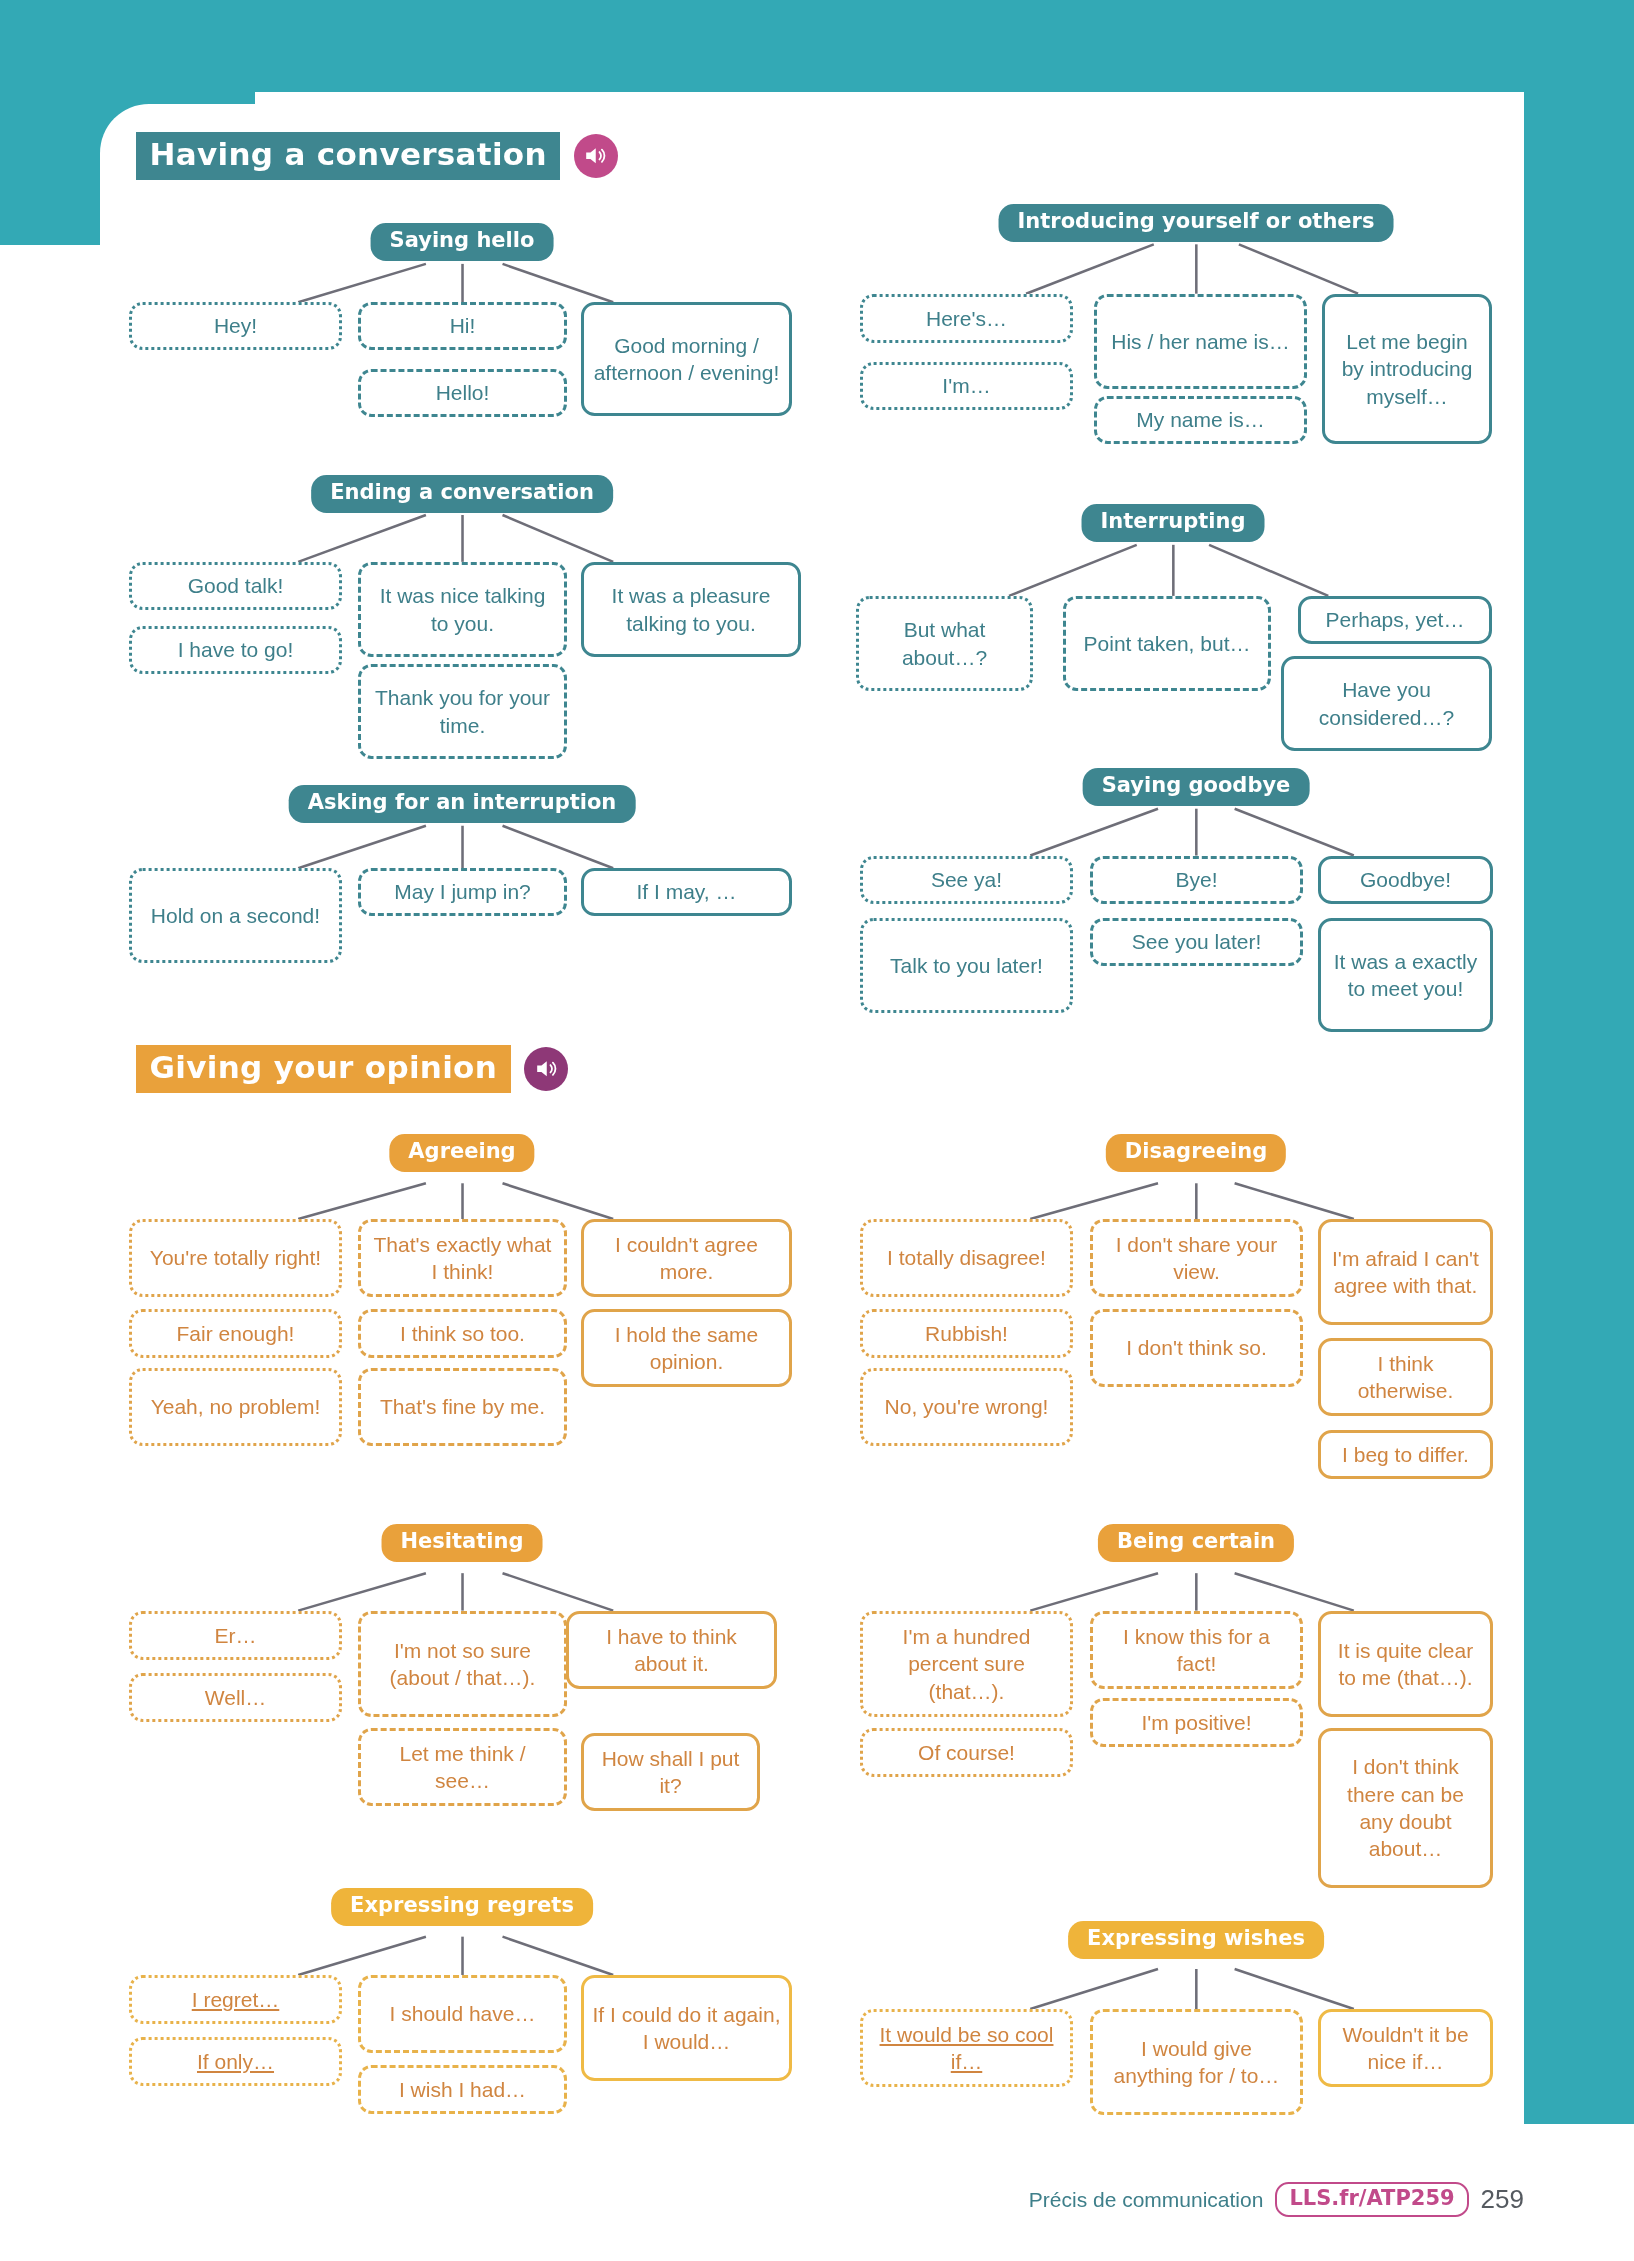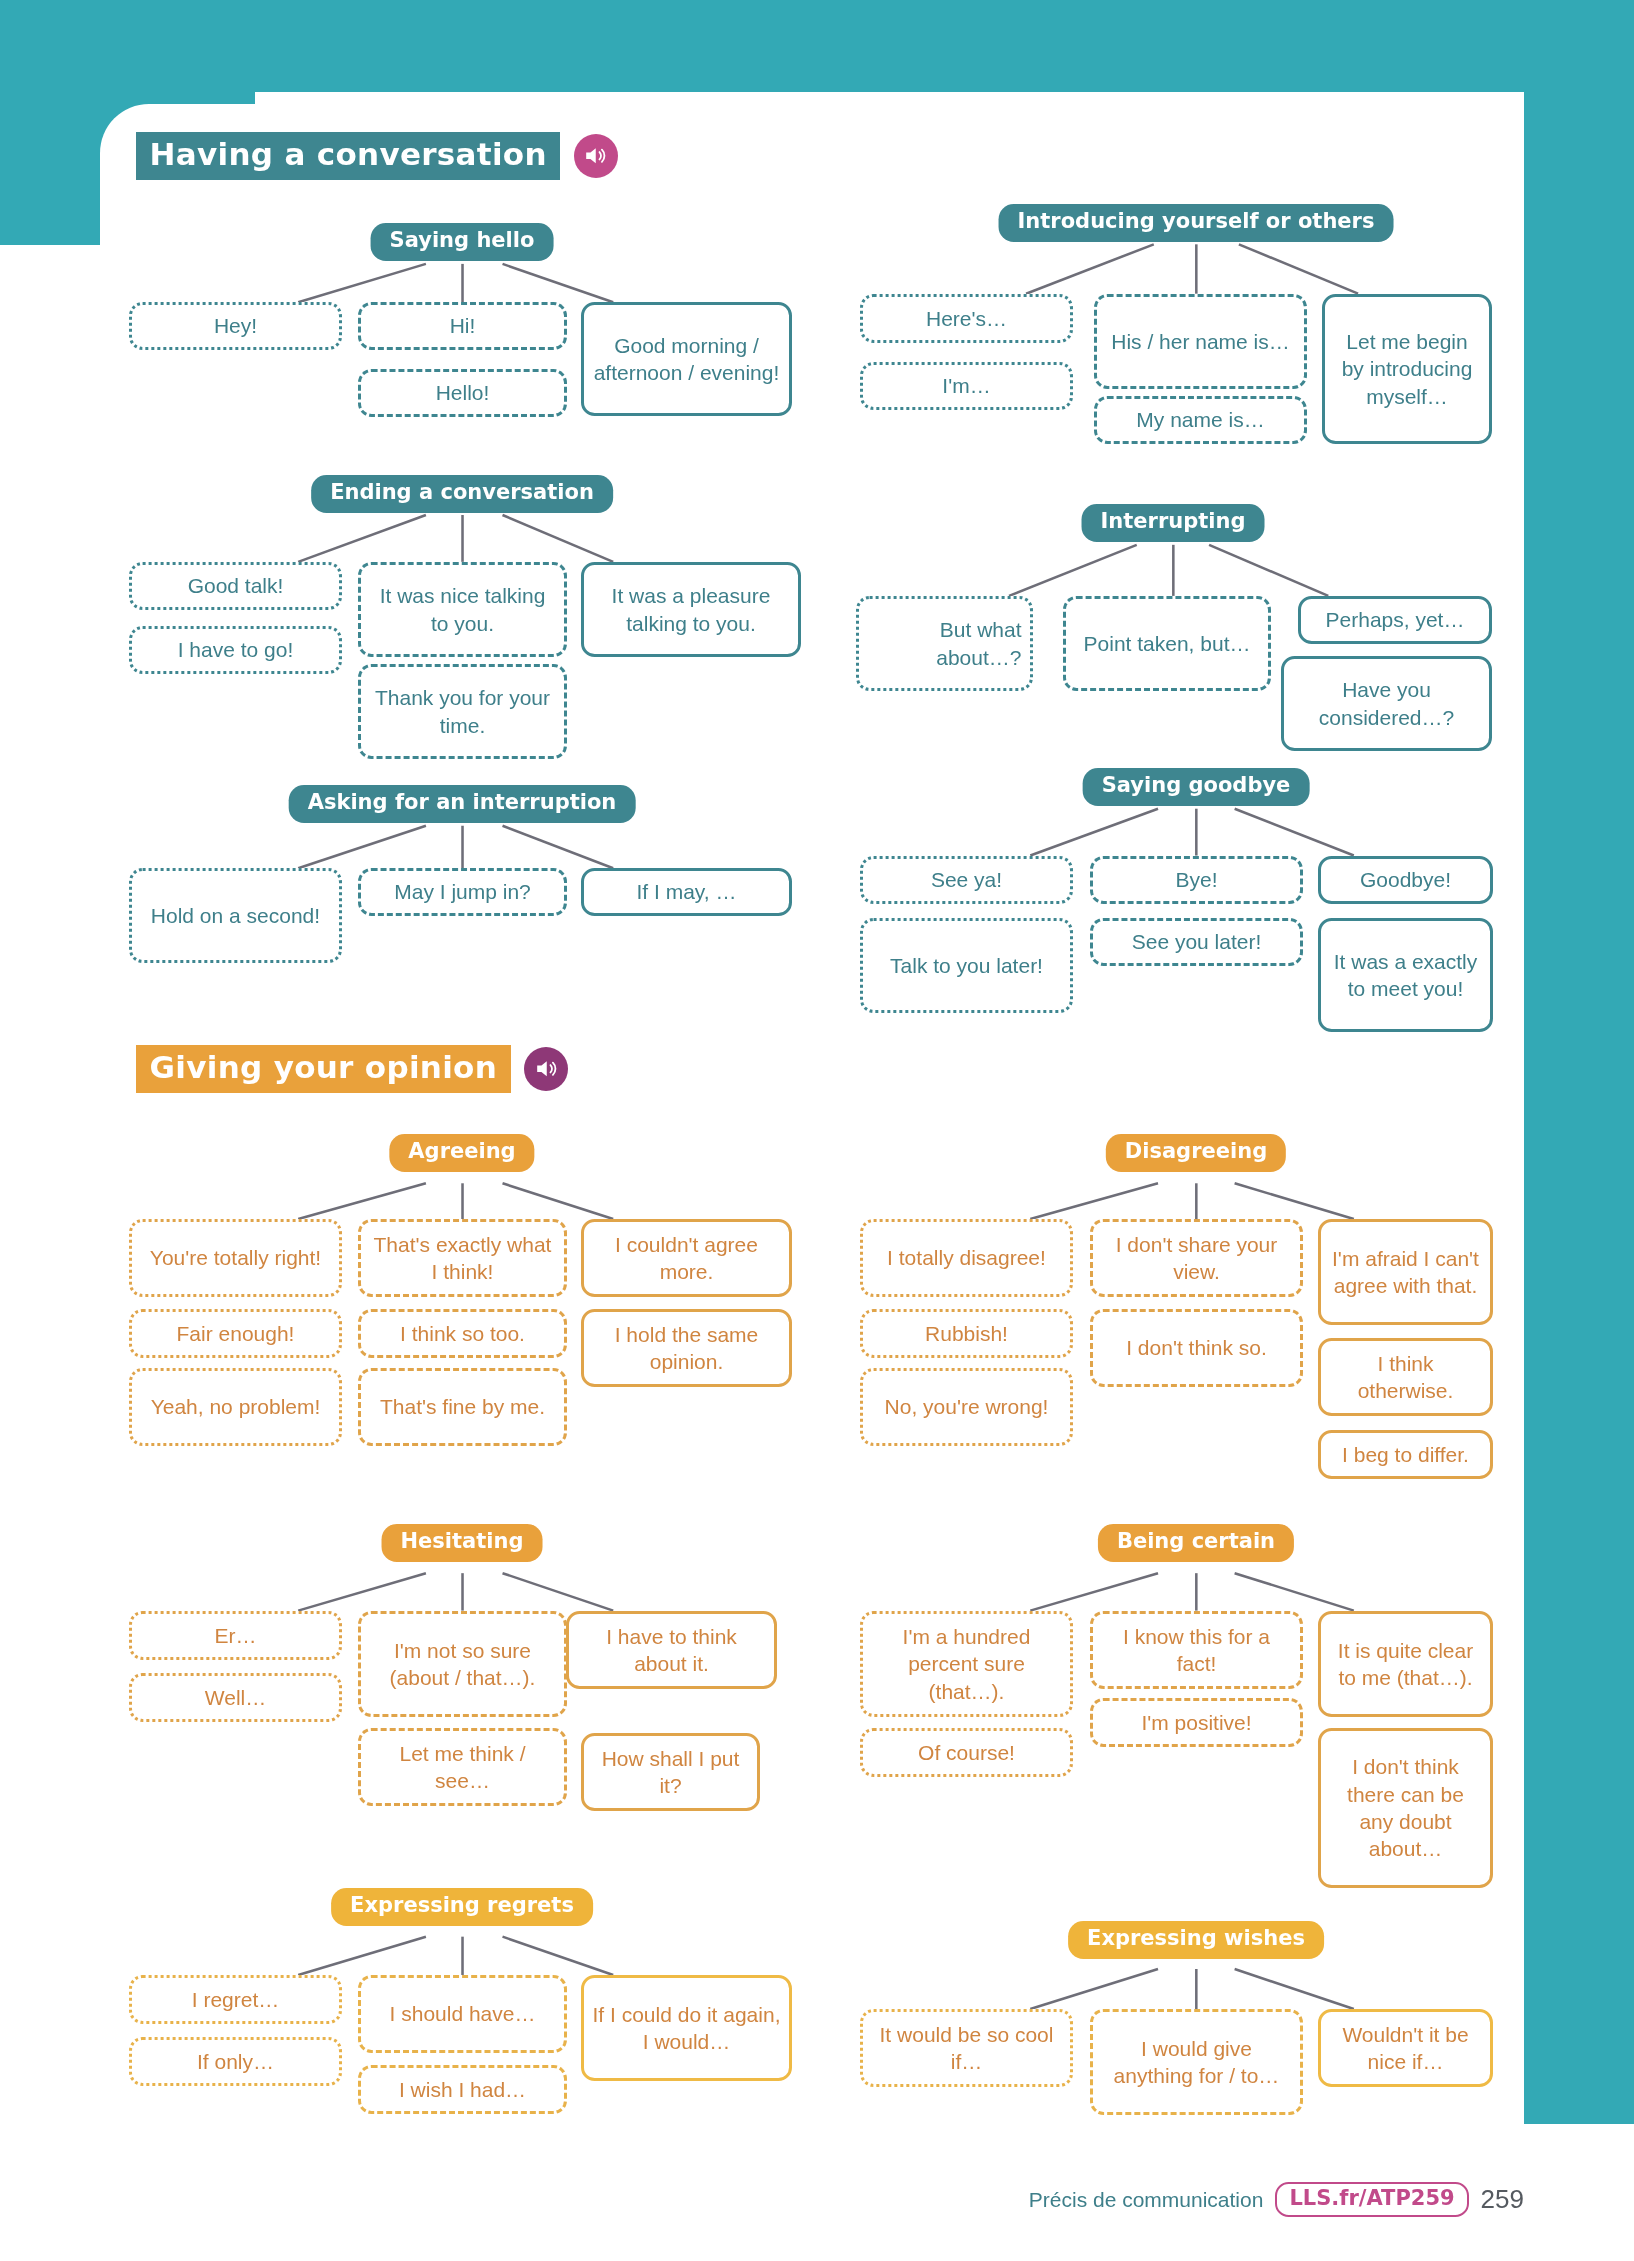--- a/index.html
+++ b/index.html
@@ -150,21 +150,21 @@
   .bx-teal.dotted { border: 3px dotted #3E8690; }
   .bx-teal.dashed { border: 3px dashed #3E8690; }
   .bx-teal.solid  { border: 3px solid  #3E8690; }
   
   .bx-orange        { color: #D08540; }
   .bx-orange.dotted { border: 3px dotted #E0A44A; }
   .bx-orange.dashed { border: 3px dashed #E0A44A; }
   .bx-orange.solid  { border: 3px solid  #E0A44A; }
   
   .bx-gold        { color: #D08540; }
-  .bx-gold.dotted { border: 3px dotted #E8B24A; }
+  .bx-gold.dotted { border: 3px dotted #E8B24A; text-decoration: underline; }
   .bx-gold.dashed { border: 3px dashed #E8B24A; }
   .bx-gold.solid  { border: 3px solid  #EFBA45; }
 
   
   .connectors {
     position: absolute;
     left: 0; top: 0;
     width: 1635px; height: 2261px;
     z-index: 4;
     pointer-events: none;
@@ -290,21 +290,21 @@
   <div class="box bx-teal solid" style="left:1322px; top:294px; width:170px; height:150px;">Let me begin by introducing myself…</div>
 
   <div class="grp-title t-teal" style="left:462px; top:475px;">Ending a conversation</div>
   <div class="box bx-teal dotted" style="left:129px; top:562px; width:213px; height:48px;">Good talk!</div>
   <div class="box bx-teal dotted" style="left:129px; top:626px; width:213px; height:48px;">I have to go!</div>
   <div class="box bx-teal dashed" style="left:358px; top:562px; width:209px; height:95px;">It was nice talking to you.</div>
   <div class="box bx-teal dashed" style="left:358px; top:664px; width:209px; height:95px;">Thank you for your time.</div>
   <div class="box bx-teal solid" style="left:581px; top:562px; width:220px; height:95px;">It was a pleasure talking to you.</div>
 
   <div class="grp-title t-teal" style="left:1173px; top:504px;">Interrupting</div>
-  <div class="box bx-teal dotted" style="left:856px; top:596px; width:177px; height:95px;text-align:right;">But what about…?</div>
+  <div class="box bx-teal dotted" style="left:856px; top:596px; width:177px; height:95px;">But what about…?</div>
   <div class="box bx-teal dashed" style="left:1063px; top:596px; width:208px; height:95px;">Point taken, but…</div>
   <div class="box bx-teal solid" style="left:1298px; top:596px; width:194px; height:48px;">Perhaps, yet…</div>
   <div class="box bx-teal solid" style="left:1281px; top:656px; width:211px; height:95px;">Have you considered…?</div>
 
   <div class="grp-title t-teal" style="left:462px; top:785px;">Asking for an interruption</div>
   <div class="box bx-teal dotted" style="left:129px; top:868px; width:213px; height:95px;">Hold on a second!</div>
   <div class="box bx-teal dashed" style="left:358px; top:868px; width:209px; height:48px;">May I jump in?</div>
   <div class="box bx-teal solid" style="left:581px; top:868px; width:211px; height:48px;">If I may, …</div>
 
   <div class="grp-title t-teal" style="left:1196px; top:768px;">Saying goodbye</div>

